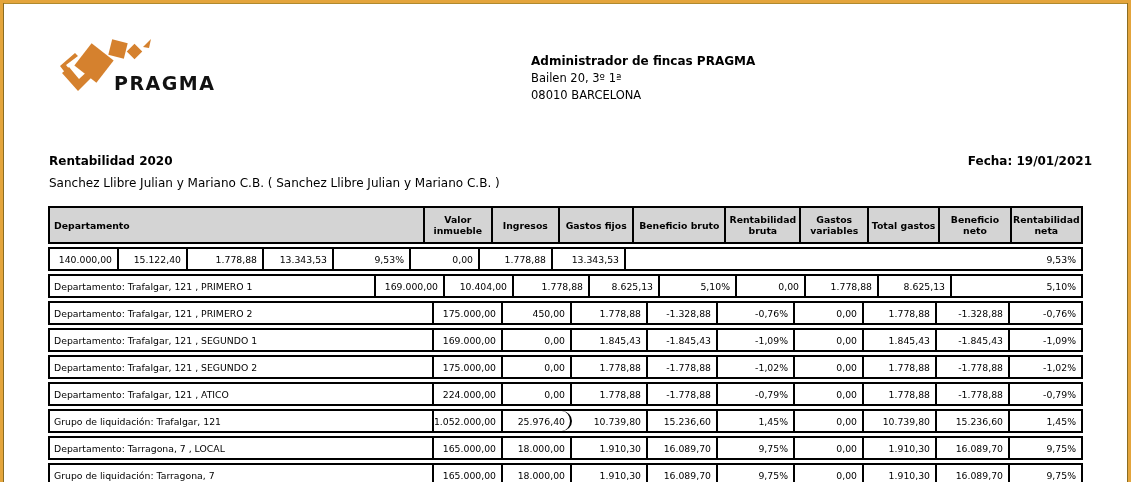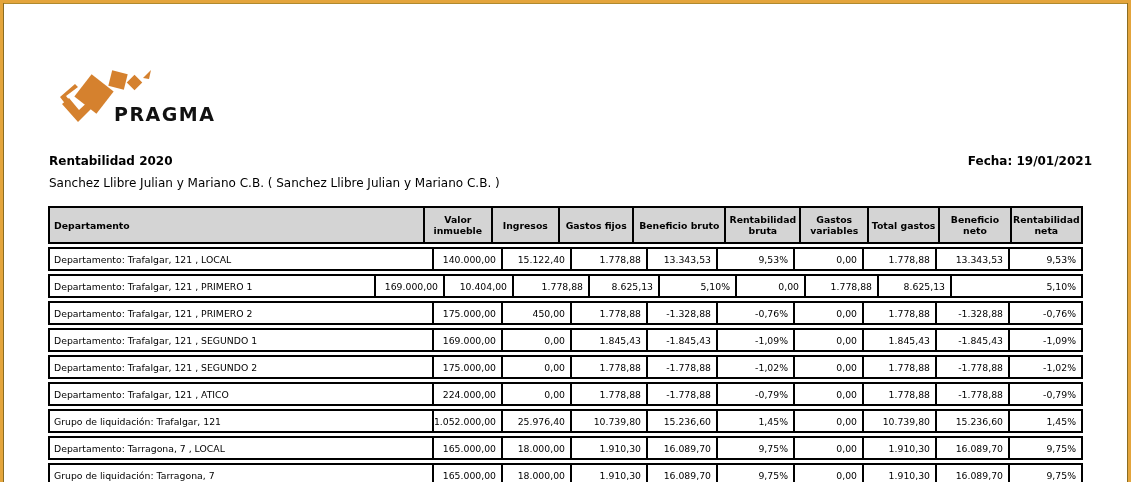--- a/index.html
+++ b/index.html
@@ -6,21 +6,21 @@
   body { font-family:"DejaVu Sans","Liberation Sans",sans-serif; color:#000; }
 
   .page {
     position:relative; width:1131px; height:482px; box-sizing:border-box;
     background:#fff; overflow:hidden;
     border:3px solid #E4A53C; border-bottom:none;
     box-shadow: inset 1px 0 0 #8a6c22, inset -1px 0 0 #8a6c22, inset 0 1px 0 #b08a2e;
   }
 
   
-  .logo { position:absolute; left:55px; top:55px; width:175px; height:80px; }
+  .logo { position:absolute; left:55px; top:24px; width:175px; height:80px; }
   .logo svg { position:absolute; left:0; top:0; }
   .brand {
     position:absolute; left:56px; top:45px;
     font-size:19px; font-weight:bold; letter-spacing:1.5px; color:#111;
   }
 
   
   .letterhead { position:absolute; left:528px; top:50px; line-height:17px; font-size:11.5px; }
   .letterhead .company { font-weight:bold; font-size:12px; }
 
@@ -68,20 +68,25 @@
         <rect x="52" y="14" width="16" height="16" transform="rotate(14 60 22)"></rect>
 
         <rect x="71" y="19" width="11" height="11" transform="rotate(45 76.5 24.5)"></rect>
 
         <path d="M85,20 L93,12 L91,21 Z"></path>
       </g>
     </svg>
     <span class="brand">PRAGMA</span>
   </div>
 
+  <div class="letterhead">
+    <div class="company">Administrador de fincas PRAGMA</div>
+    <div>Bailen 20, 3º 1ª</div>
+    <div>08010 BARCELONA</div>
+  </div>
 
   <div class="title-row">
     <span>Rentabilidad 2020</span>
     <span>
       <span>Fecha:</span>
       <span>19/01/2021</span>
     </span>
   </div>
   <div class="subtitle">Sanchez Llibre Julian y Mariano C.B. ( Sanchez Llibre Julian y Mariano C.B. )</div>
 
@@ -93,21 +98,20 @@
         <div class="cell right" style="width: 76px;">Gastos fijos</div>
         <div class="cell right" style="width: 94px;">Beneficio bruto</div>
         <div class="cell right" style="width: 77px;">Rentabilidad bruta</div>
         <div class="cell right" style="width: 69px;">Gastos variables</div>
         <div class="cell right" style="width: 73px;">Total gastos</div>
         <div class="cell right" style="width: 73px;">Beneficio neto</div>
         <div class="cell right" style="width: 71px; border-radius: 8px;">Rentabilidad neta</div>
       </div>
     <div id="table-body">
         <div class="trow">
-          <div class="cell left" style="width: 384px;">Departamento: Trafalgar, 121 , LOCAL</div>
           <div class="cell right" style="width: 69px;">140.000,00</div>
           <div class="cell right" style="width: 69px;">15.122,40</div>
           <div class="cell right" style="width: 76px;">1.778,88</div>
           <div class="cell right" style="width: 70px;">13.343,53</div>
           <div class="cell right" style="width: 77px;">9,53%</div>
           <div class="cell right" style="width: 69px;">0,00</div>
           <div class="cell right" style="width: 73px;">1.778,88</div>
           <div class="cell right" style="width: 73px;">13.343,53</div>
           <div class="cell right" style="width: 71px;">9,53%</div>
         </div>
@@ -167,21 +171,21 @@
           <div class="cell right" style="width: 70px;">-1.778,88</div>
           <div class="cell right" style="width: 77px;">-0,79%</div>
           <div class="cell right" style="width: 69px;">0,00</div>
           <div class="cell right" style="width: 73px;">1.778,88</div>
           <div class="cell right" style="width: 73px;">-1.778,88</div>
           <div class="cell right" style="width: 71px;">-0,79%</div>
         </div>
         <div class="trow">
           <div class="cell left" style="width: 384px;">Grupo de liquidación: Trafalgar, 121</div>
           <div class="cell right" style="width: 69px;">1.052.000,00</div>
-          <div class="cell right" style="width: 69px;">25.976,40</div>
+          <div class="cell right" style="width: 69px; border-radius: 10px;">25.976,40</div>
           <div class="cell right" style="width: 76px;">10.739,80</div>
           <div class="cell right" style="width: 70px;">15.236,60</div>
           <div class="cell right" style="width: 77px;">1,45%</div>
           <div class="cell right" style="width: 69px;">0,00</div>
           <div class="cell right" style="width: 73px;">10.739,80</div>
           <div class="cell right" style="width: 73px;">15.236,60</div>
           <div class="cell right" style="width: 71px;">1,45%</div>
         </div>
         <div class="trow">
           <div class="cell left" style="width: 384px;">Departamento: Tarragona, 7 , LOCAL</div>

